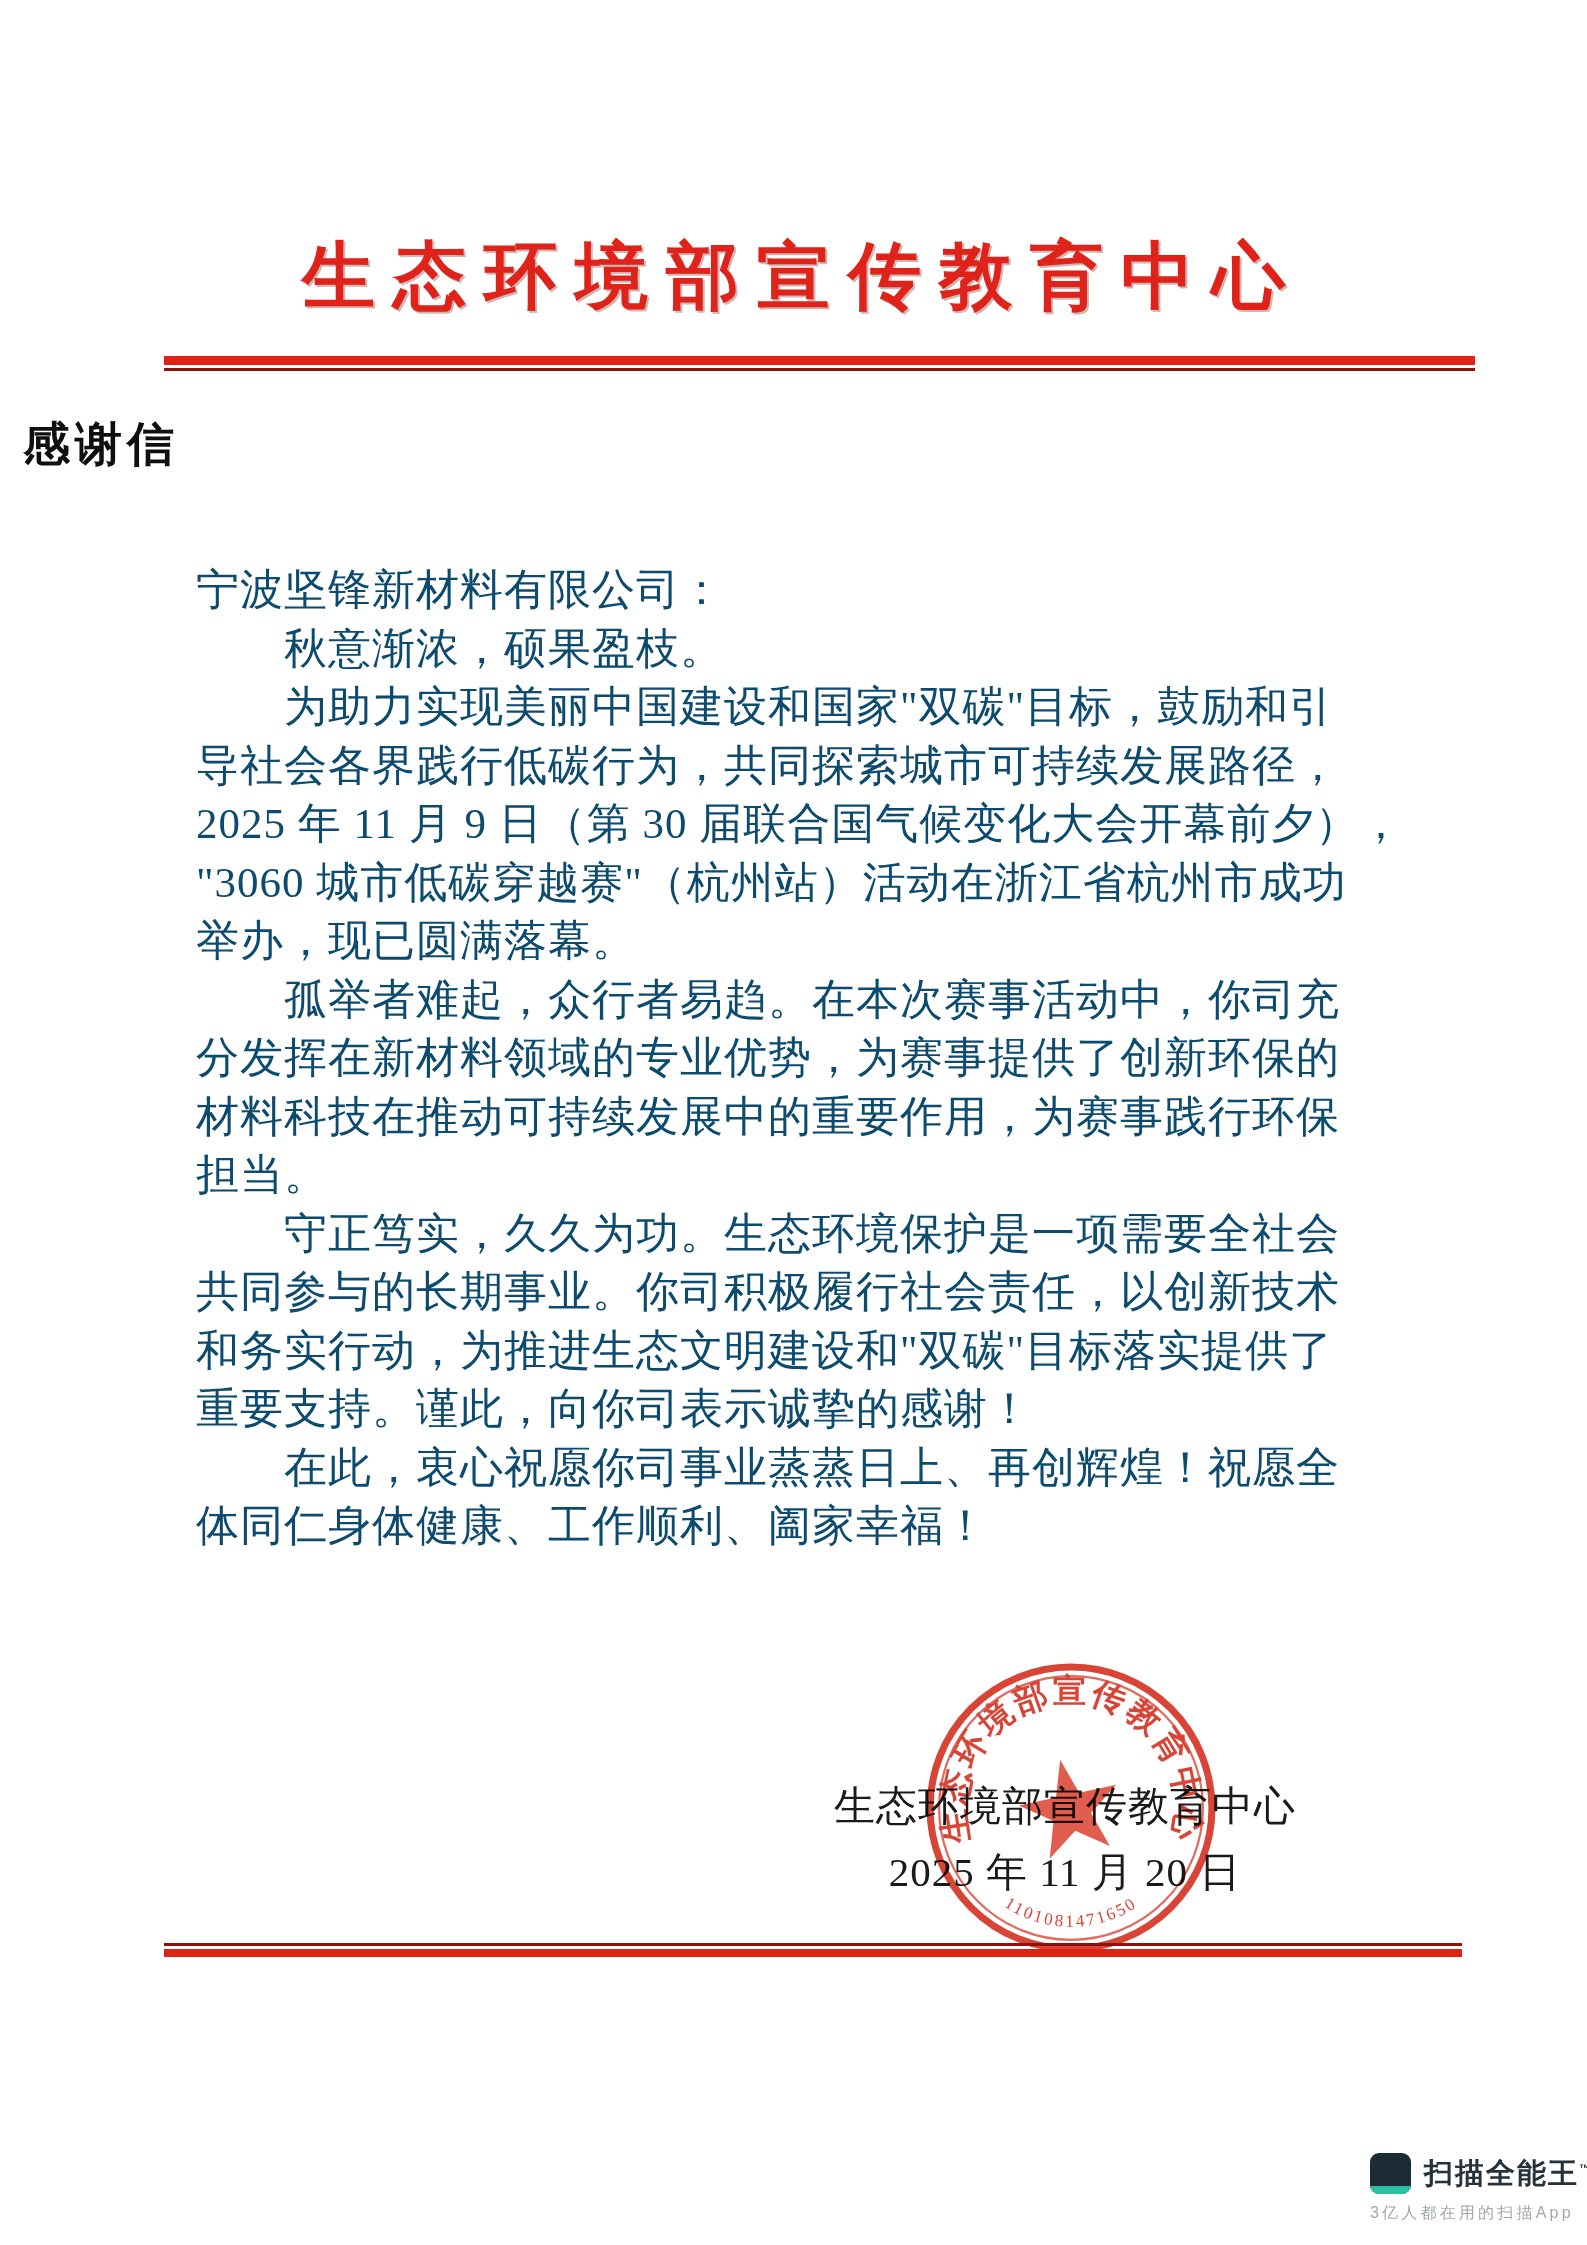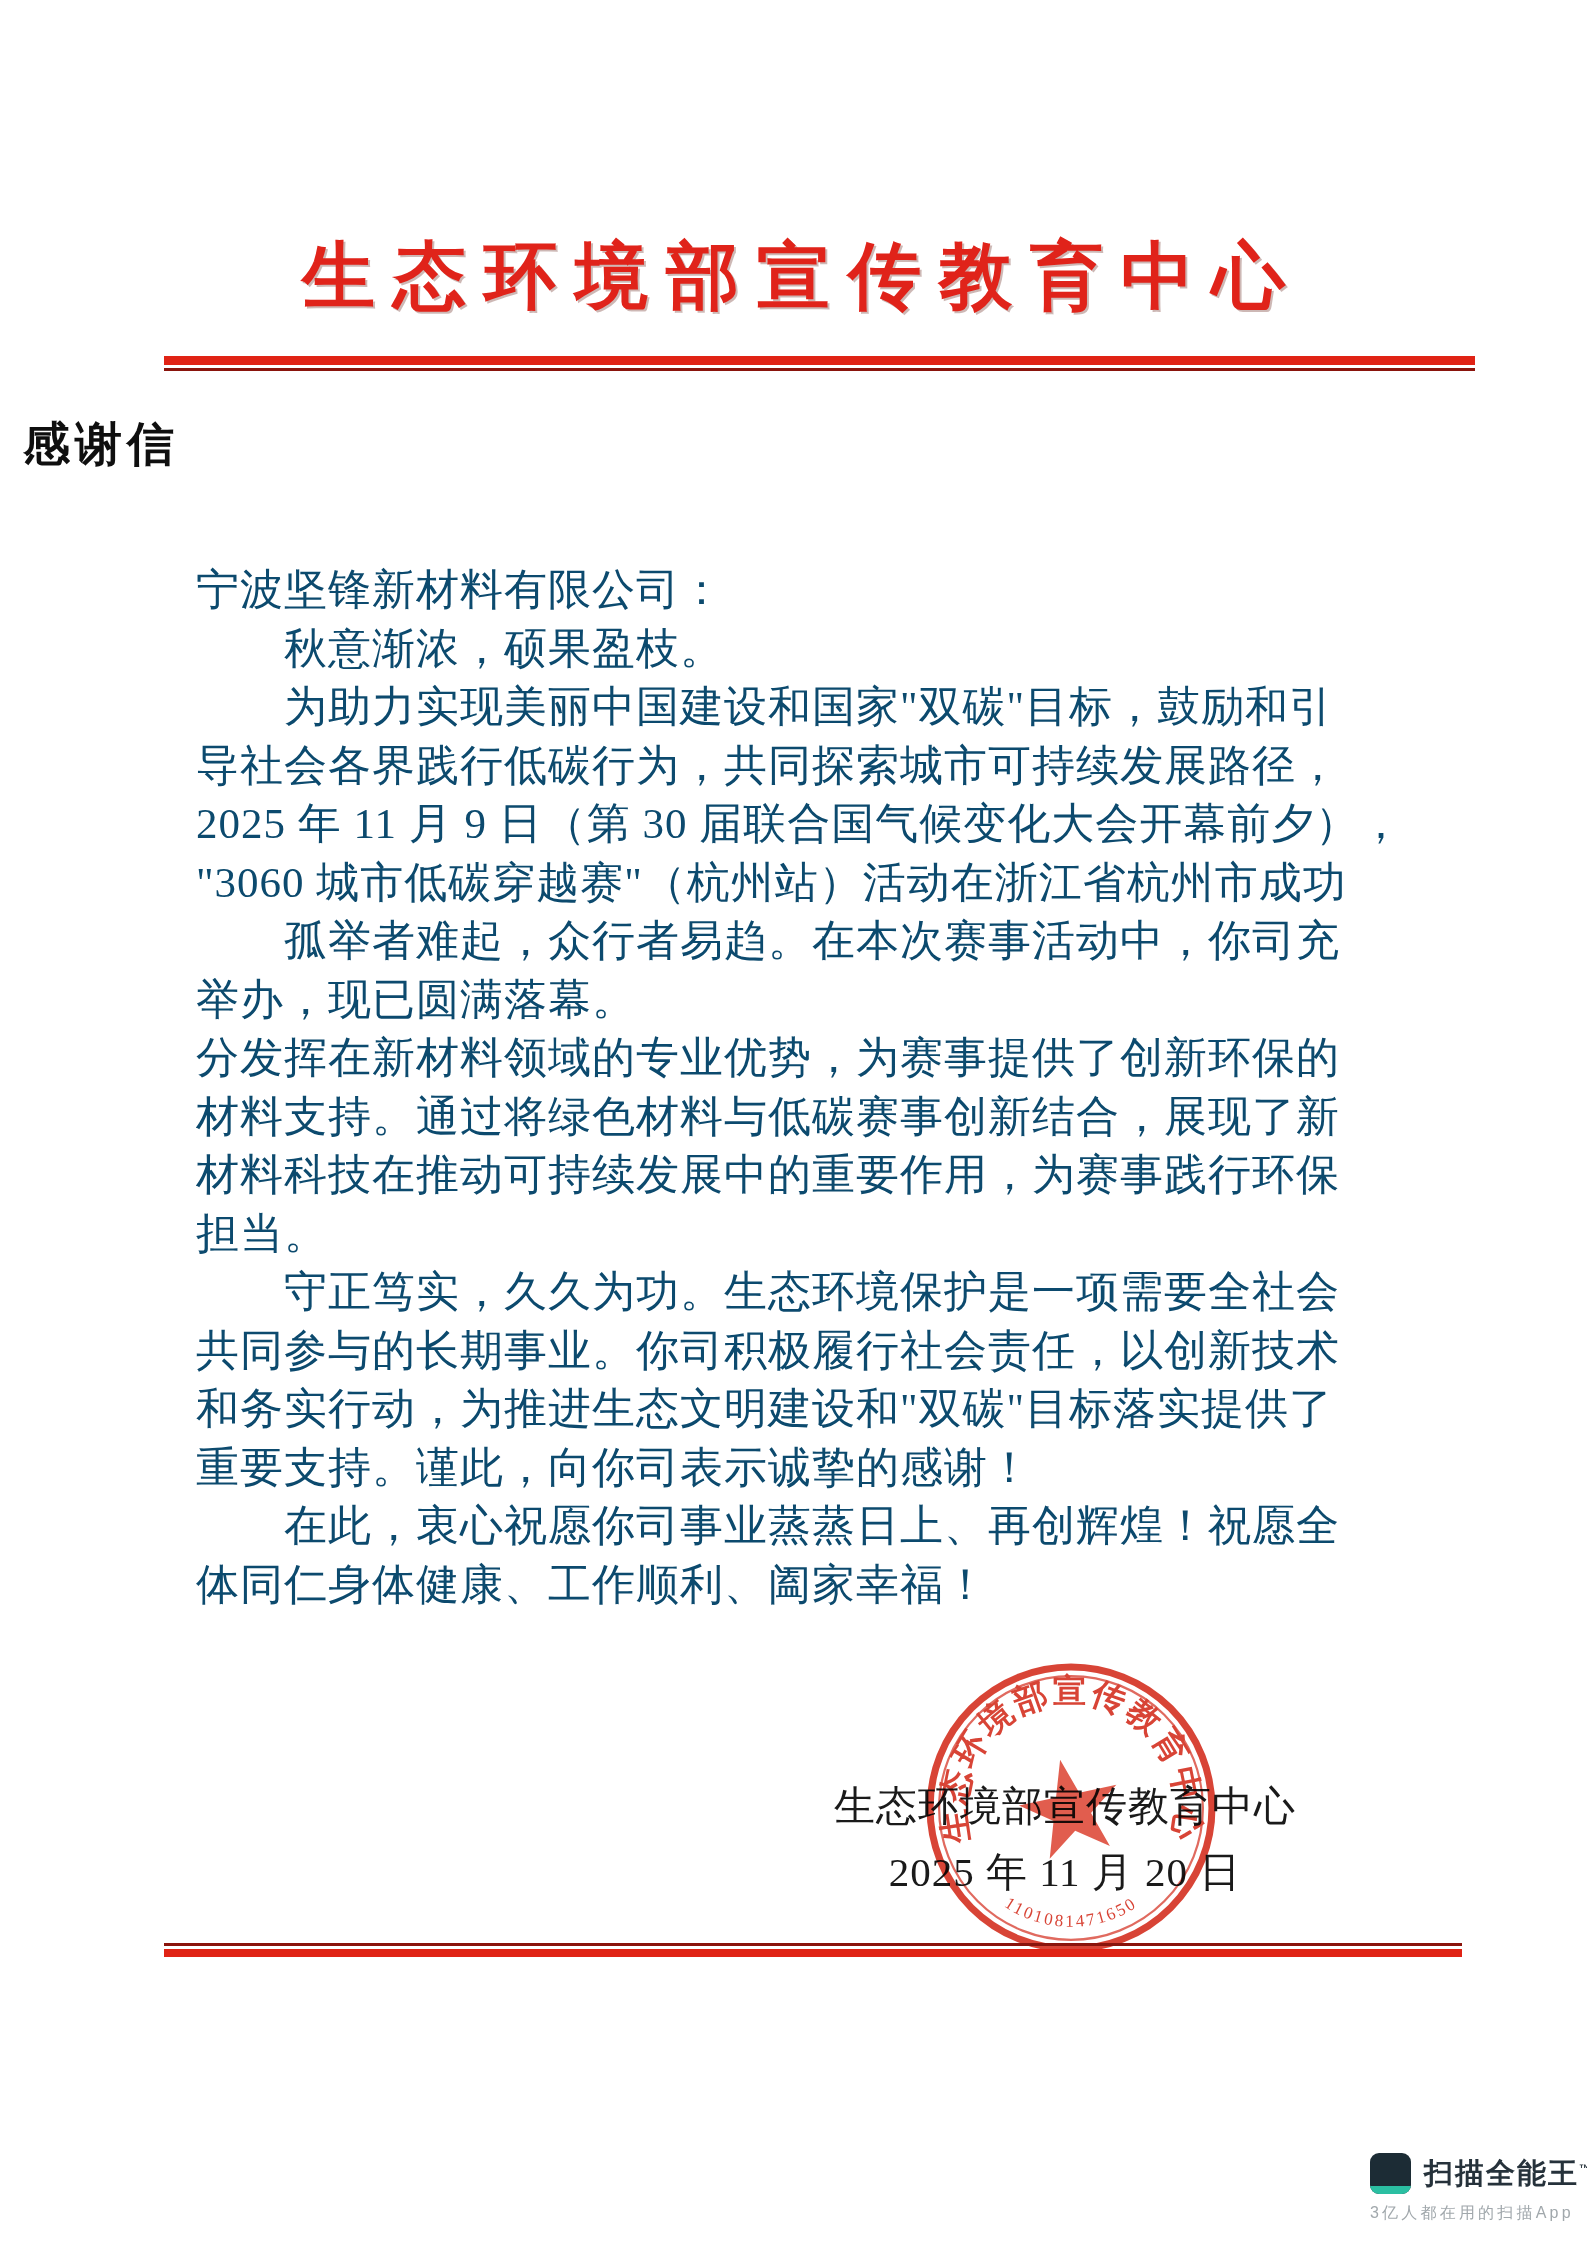--- a/index.html
+++ b/index.html
@@ -86,24 +86,23 @@
 
   <h1 class="letter-title">感谢信</h1>
 
   <div class="body-block">
     <div class="bline">宁波坚锋新材料有限公司：</div>
     <div class="bline indent">秋意渐浓，硕果盈枝。</div>
     <div class="bline indent">为助力实现美丽中国建设和国家"双碳"目标，鼓励和引</div>
     <div class="bline">导社会各界践行低碳行为，共同探索城市可持续发展路径，</div>
     <div class="bline">2025 年 11 月 9 日（第 30 届联合国气候变化大会开幕前夕），</div>
     <div class="bline">"3060 城市低碳穿越赛"（杭州站）活动在浙江省杭州市成功</div>
+    <div class="bline">举办，现已圆满落幕。</div>
     <div class="bline indent">孤举者难起，众行者易趋。在本次赛事活动中，你司充</div>
-    <div class="bline">举办，现已圆满落幕。</div>
     <div class="bline">分发挥在新材料领域的专业优势，为赛事提供了创新环保的</div>
-    <div class="bline">材料支持。通过将绿色材料与低碳赛事创新结合，展现了新</div>
     <div class="bline">材料科技在推动可持续发展中的重要作用，为赛事践行环保</div>
     <div class="bline">担当。</div>
     <div class="bline indent">守正笃实，久久为功。生态环境保护是一项需要全社会</div>
     <div class="bline">共同参与的长期事业。你司积极履行社会责任，以创新技术</div>
     <div class="bline">和务实行动，为推进生态文明建设和"双碳"目标落实提供了</div>
     <div class="bline">重要支持。谨此，向你司表示诚挚的感谢！</div>
     <div class="bline indent">在此，衷心祝愿你司事业蒸蒸日上、再创辉煌！祝愿全</div>
     <div class="bline">体同仁身体健康、工作顺利、阖家幸福！</div>
   </div>
 

